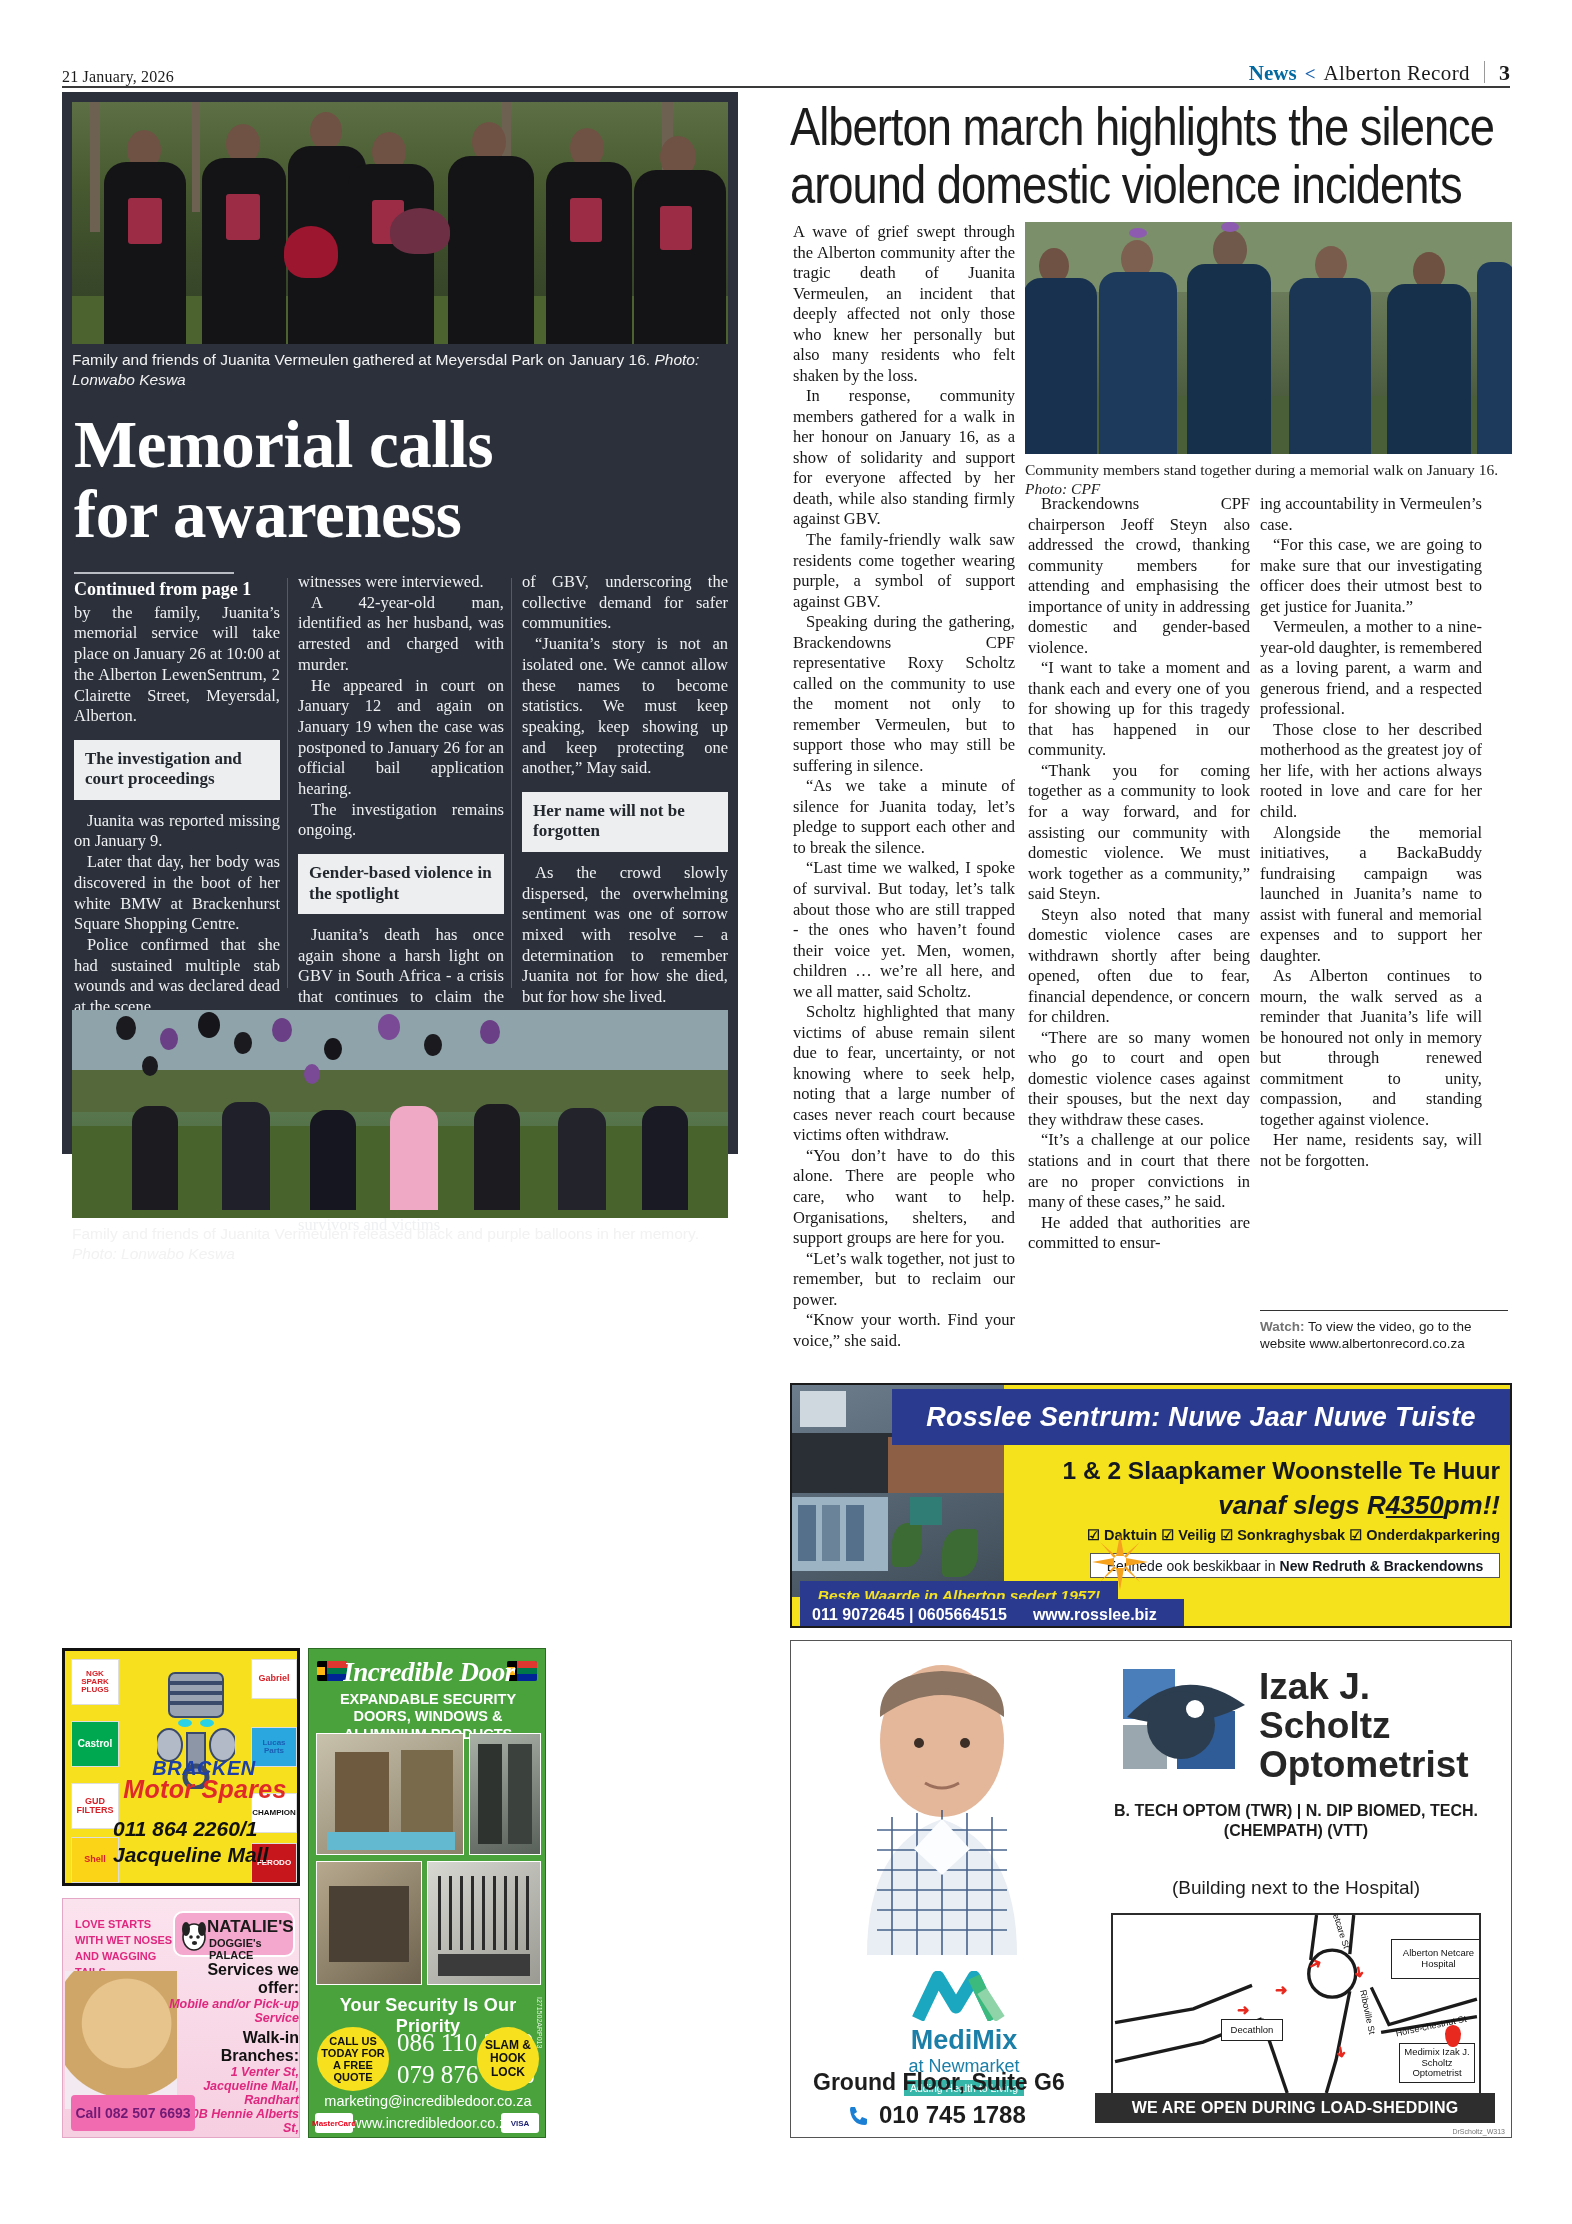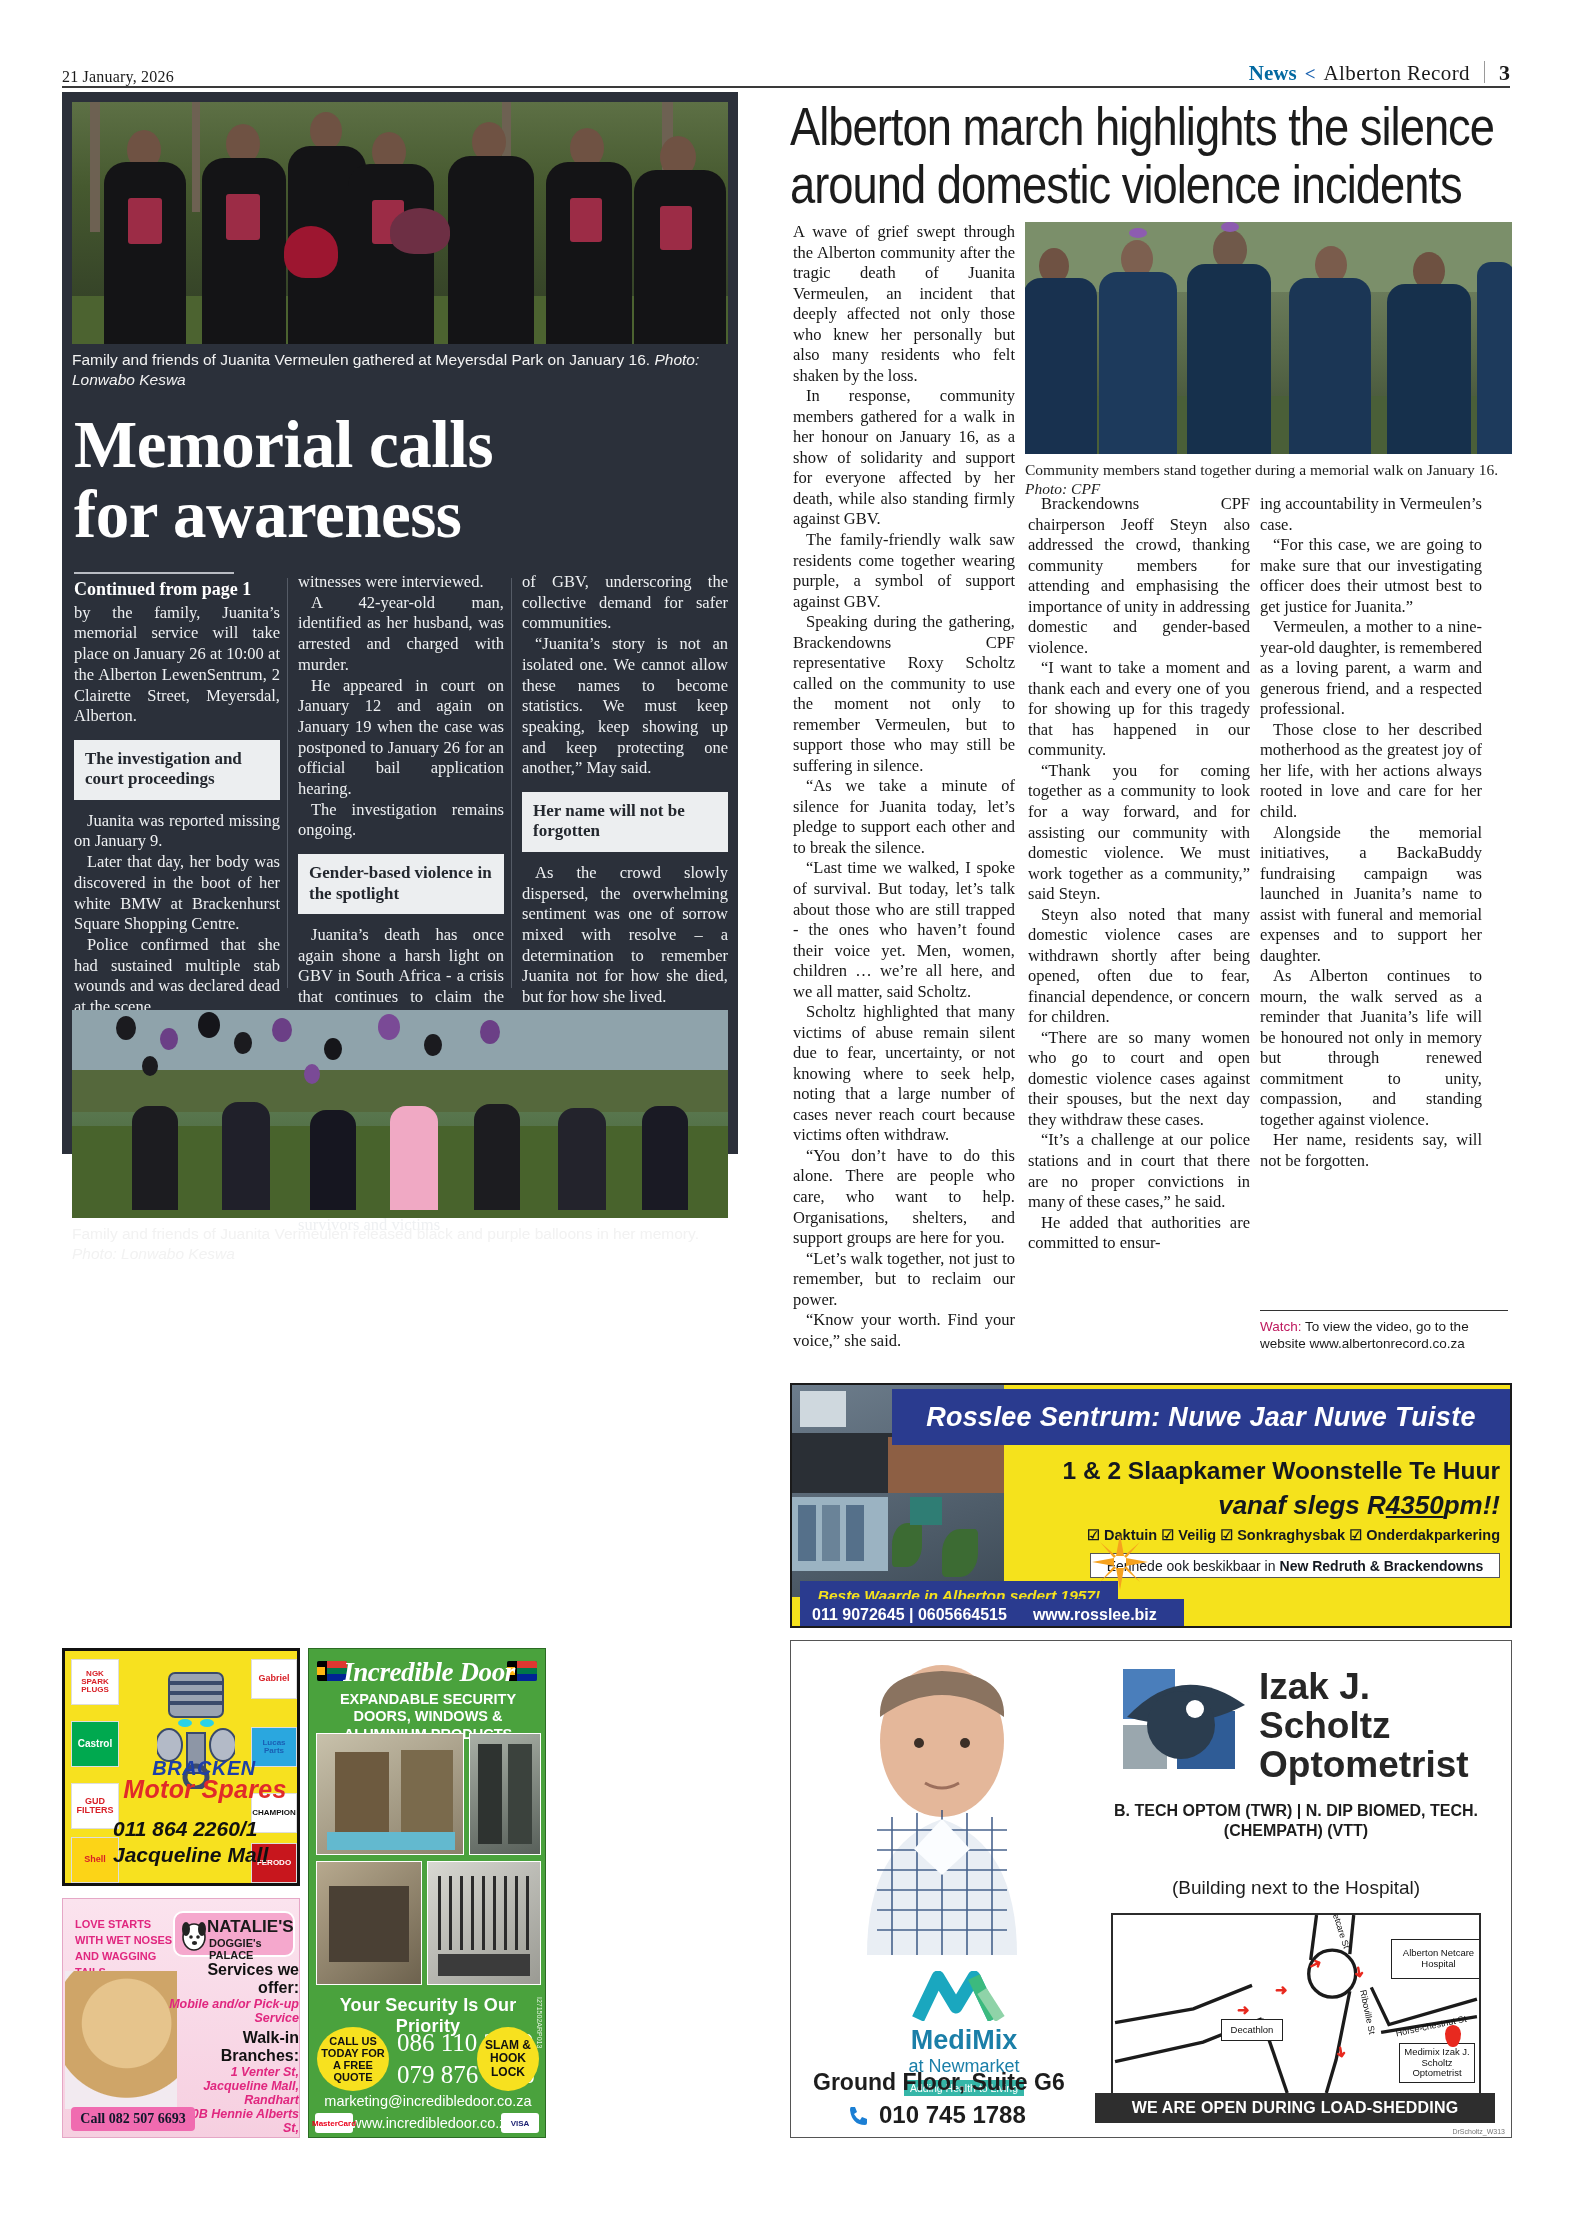--- a/index.html
+++ b/index.html
@@ -120,21 +120,21 @@
     font-size: 16.5px; line-height:1.245; color:#161616; text-align: justify; }
   .rcol p { text-indent: 13px; }
   .rcol p.noind { text-indent: 0; }
   .rc1 { left: 0;   top: 0; }
   .rc2 { left: 235px; top: 272px; }
   .rc3 { left: 467px; top: 272px; }
 
   .watch-box { position:absolute; left: 1260px; top: 1310px; width: 248px; }
   .watch-rule { width: 100%; height: 1px; background:#333; margin-bottom: 7px; }
   .watch-txt { font-family:"Liberation Sans",sans-serif; font-size: 13.5px; line-height:1.28; color:#1a1a1a; }
-  .watch-lbl { color:#be185d; font-weight:normal; }
+  .watch-lbl { color:#737373; font-weight:bold; }
 
   
   .ad-rosslee {
     position:absolute; left: 790px; top: 1383px; width: 722px; height: 245px;
     background: #f5e21c; border: 2px solid #1a1a1a; overflow: hidden;
   }
   .ros-photo { position:absolute; left:0; top:0; width: 212px; height: 212px;
     background: linear-gradient(160deg,#6d7d8c,#3e4b57); overflow:hidden;}
   .ros-photo .win { position:absolute; background:#cfd8de; }
   .ros-photo .blk { position:absolute; background:#2a2f35; }
@@ -207,23 +207,23 @@
     font-weight:bold; font-size: 17px; color:#1a1a1a; }
   .nat-badge .n2 { position:absolute; left: 34px; top: 24px; font-family:"Liberation Sans",sans-serif;
     font-weight:bold; font-size: 11px; color:#1a1a1a; }
   .nat-dog { position:absolute; left: 2px; top: 72px; width: 112px; height: 138px;
     background: radial-gradient(circle at 55% 38%, #e6c48c 0 42%, #cfa568 43% 70%, #f2eaf0 71%);
   }
   .nat-txt { position:absolute; left: 106px; top: 62px; width: 130px; text-align:right; }
   .nat-h { font-family:"Liberation Sans",sans-serif; font-weight:bold; font-size: 16px; color:#111; }
   .nat-p { font-family:"Liberation Sans",sans-serif; font-weight:bold; font-style:italic; font-size: 12.5px; color:#e0277f; }
   .nat-a { font-family:"Liberation Sans",sans-serif; font-weight:bold; font-style:italic; font-size: 12.5px; color:#e0277f; }
-  .nat-call { position:absolute; left: 8px; bottom: 6px; width: 124px; height: 24px;
-    background:#f06bb0; border-radius: 4px; color:#0f172a; display:flex; align-items:center; justify-content:center;
-    font-family:Liberation Serif, serif; font-weight:bold; font-size: 14px;}
+  .nat-call { position:absolute; left: 8px; bottom: 6px; width: 124px; height: 36px;
+    background:#f06bb0; border-radius: 4px; color:#701a75; display:flex; align-items:center; justify-content:center;
+    font-family:Liberation Sans, sans-serif; font-weight:bold; font-size: 14px;}
 
   .ad-door {
     position:absolute; left: 308px; top: 1648px; width: 238px; height: 490px;
     background:#4aa23d; border:1px solid #2b6b24; overflow:hidden;
   }
   .door-title { position:absolute; left: 30px; top: 8px; width: 180px; text-align:center;
     font-family:"Liberation Serif",serif; font-weight:bold; font-style:italic; font-size: 27px; color:#fff;
     letter-spacing:-.4px;}
   .flag { position:absolute; width: 30px; height: 20px; overflow:hidden; border-radius:2px; }
   .door-sub { position:absolute; left: 6px; top: 42px; width: 226px; text-align:center;

